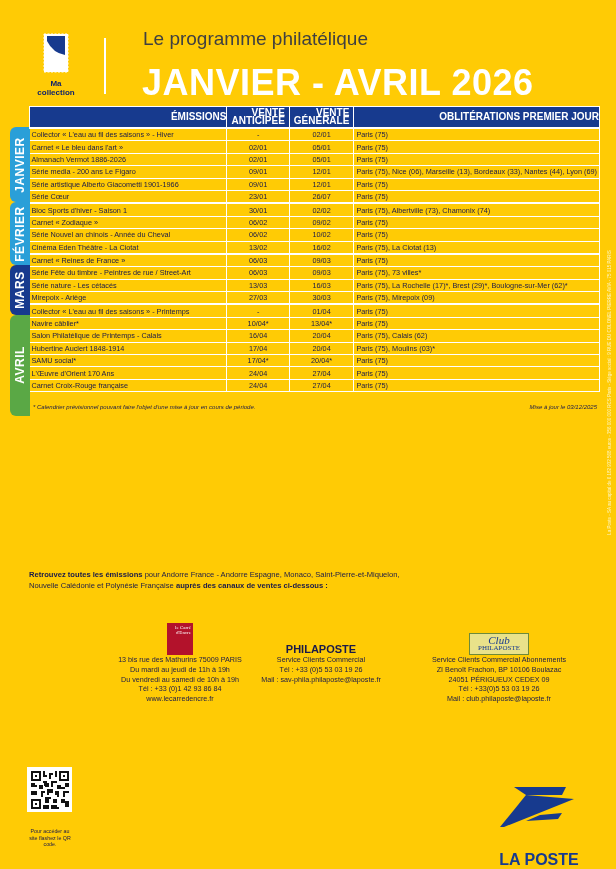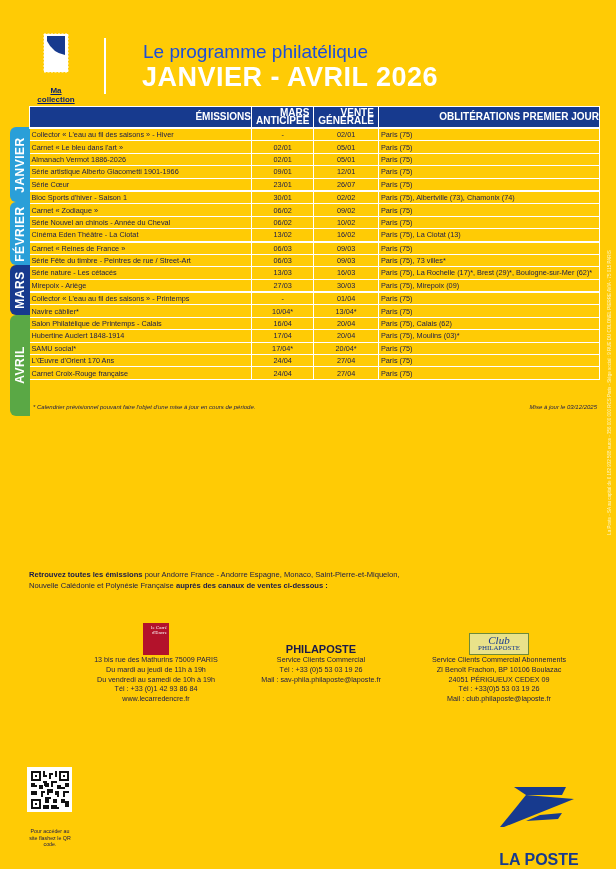--- a/index.html
+++ b/index.html
@@ -1,22 +1,22 @@
 <!DOCTYPE html>
 <html><head>
 <meta charset="utf-8">
 <style>
   html,body{margin:0;padding:0;}
   body{width:616px;height:869px;background:#ffcb05;font-family:"Liberation Sans",sans-serif;color:#1a1a4a;position:relative;overflow:hidden;}
   .logo-block{position:absolute;left:33px;top:33px;width:46px;text-align:center;}
   .logo-stamp{width:26px;height:40px;margin:0 auto;position:relative;}
-  .logo-text{font-size:8px;font-weight:bold;color:#0a1f6e;line-height:9px;margin-top:13px;text-decoration:underline;}
+  .logo-text{font-size:8px;font-weight:bold;color:#0a1f6e;line-height:9px;margin-top:6px;}
   .vsep{position:absolute;left:104px;top:38px;width:2px;height:56px;background:#fff;}
-  .subtitle{position:absolute;left:143px;top:41px;font-size:19px;color:#1d4ed8;}
-  .title{position:absolute;left:142px;top:62px;font-size:27px;font-weight:bold;color:#fff;letter-spacing:0.5px;}
+  .subtitle{position:absolute;left:143px;top:28px;font-size:19px;color:#404040;}
+  .title{position:absolute;left:142px;top:62px;font-size:36px;font-weight:bold;color:#fff;letter-spacing:0.5px;}
   table{position:absolute;left:29px;top:106px;width:571px;border-collapse:collapse;font-size:7.3px;}
   th{background:#173a8e;color:#fff;font-weight:bold;font-size:10px;border:1px solid #fff;padding:0;height:20px;line-height:8px;text-align:right;}
   td{height:11.4px;padding:0 2px;border-bottom:1px solid #fff;border-right:1px solid #fff;white-space:nowrap;color:#1a1a4a;background:#ffcb05;}
   td.c{text-align:center;}
   tr.first td{border-top:2px solid #fff;}
   .months{position:absolute;left:10px;top:127px;width:20px;}
   .month{position:relative;border-radius:6px 0 0 6px;color:#fff;font-weight:bold;font-size:12px;display:flex;align-items:center;justify-content:center;}
   .month span{transform:rotate(-90deg);white-space:nowrap;letter-spacing:0.5px;}
   .note-left{position:absolute;left:33px;top:404px;font-size:6px;font-style:italic;color:#1a1a4a;}
   .note-right{position:absolute;right:19px;top:404px;font-size:6px;font-style:italic;color:#1a1a4a;}
@@ -69,21 +69,21 @@
 <table>
   <colgroup>
     <col style="width:222px">
       <col style="width:54px">
       <col style="width:56px">
       <col>
   </colgroup>
   <thead>
     <tr>
       <th>ÉMISSIONS</th>
-      <th style="padding:0 4px">MARS ANTICIPÉE</th>
+      <th style="padding:0 4px">VENTE ANTICIPÉE</th>
       <th style="padding:0 4px">VENTE GÉNÉRALE</th>
       <th>OBLITÉRATIONS PREMIER JOUR</th>
     </tr>
   </thead>
   <tbody id="tbody">
       <tr class="first">
         <td>Collector « L'eau au fil des saisons » - Hiver</td>
         <td class="c">-</td>
         <td class="c">02/01</td>
         <td>Paris (75)</td>
@@ -94,20 +94,26 @@
         <td class="c">05/01</td>
         <td>Paris (75)</td>
       </tr>
       <tr>
         <td>Almanach Vermot 1886-2026</td>
         <td class="c">02/01</td>
         <td class="c">05/01</td>
         <td>Paris (75)</td>
       </tr>
       <tr>
+        <td>Série media - 200 ans Le Figaro</td>
+        <td class="c">09/01</td>
+        <td class="c">12/01</td>
+        <td>Paris (75), Nice (06), Marseille (13), Bordeaux (33), Nantes (44), Lyon (69)</td>
+      </tr>
+      <tr>
         <td>Série artistique Alberto Giacometti 1901-1966</td>
         <td class="c">09/01</td>
         <td class="c">12/01</td>
         <td>Paris (75)</td>
       </tr>
       <tr>
         <td>Série Cœur</td>
         <td class="c">23/01</td>
         <td class="c">26/07</td>
         <td>Paris (75)</td>
@@ -206,21 +212,21 @@
 </table>
 
 <div class="note-left">* Calendrier prévisionnel pouvant faire l'objet d'une mise à jour en cours de période.</div>
 <div class="note-right">Mise à jour le 03/12/2025</div>
 
 <div class="retro">
   <b>Retrouvez toutes les émissions</b><span> pour Andorre France - Andorre Espagne, Monaco, Saint-Pierre-et-Miquelon,</span><br>
   <span>Nouvelle Calédonie et Polynésie Française </span><b> auprès des canaux de ventes ci-dessous :</b>
 </div>
 
-<div class="channel" style="left:56px">
+<div class="channel" style="left:80px">
   <div class="logo">
       <div class="carre"><span>le Carré d'Encre</span></div>
     </div>
   <div>13 bis rue des Mathurins 75009 PARIS</div>
   <div>Du mardi au jeudi de 11h à 19h</div>
   <div>Du vendredi au samedi de 10h à 19h</div>
   <div>Tél : +33 (0)1 42 93 86 84</div>
   <div>www.lecarredencre.fr</div>
 </div>
 <div class="channel" style="left:221px">

